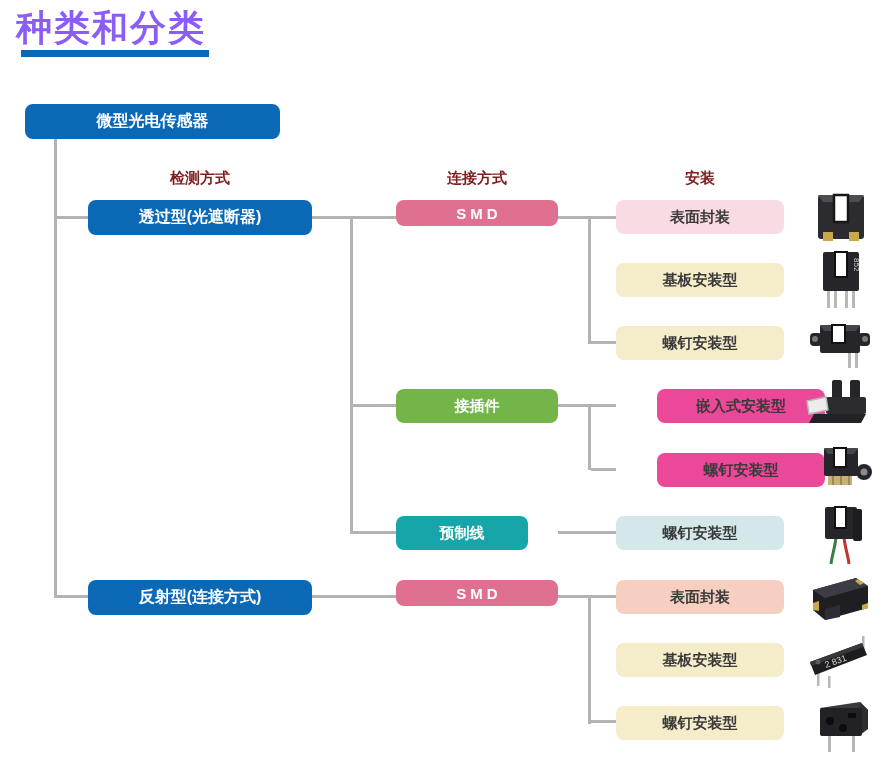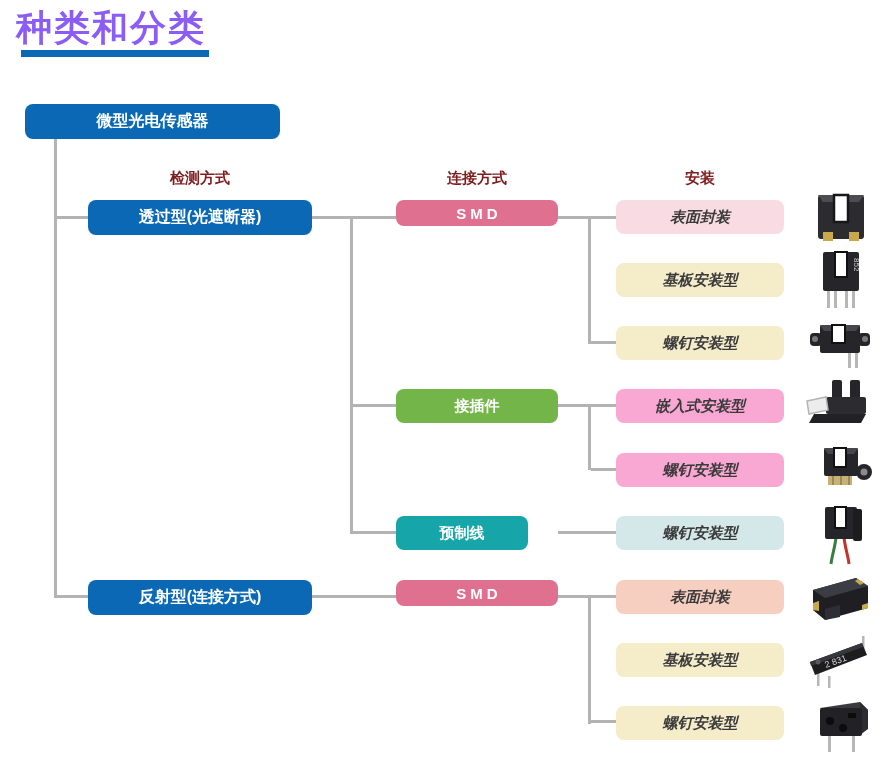--- a/index.html
+++ b/index.html
@@ -19,24 +19,24 @@
   .node{position:absolute;border-radius:8px;display:flex;align-items:center;justify-content:center;
     font-size:15px;font-weight:600;color:#fff;box-sizing:border-box;}
   .node-root{left:25px;top:104px;width:255px;height:35px;background:#0a68b4;font-size:16px;}
   .node-blue{background:#0a68b4;left:88px;width:224px;height:35px;font-size:16px;}
   .node-pink{background:#e0708f;left:396px;width:162px;height:26px;}
   .node-green{background:#74b54a;left:396px;width:162px;height:34px;}
   .node-teal{background:#16a5a8;left:396px;width:132px;height:34px;}
   .smd-spacing{letter-spacing:4px;padding-left:4px;}
 
   .node-light{position:absolute;left:616px;width:168px;height:34px;border-radius:8px;
-    display:flex;align-items:center;justify-content:center;font-size:15px;font-weight:600;color:#3a3a3a;font-style:italic;}
+    display:flex;align-items:center;justify-content:center;font-size:15px;font-weight:600;color:#3a3a3a;}
   .bg-lightpink{background:#f8dbe3;}
   .bg-cream{background:#f5ecca;}
-  .bg-lightgreen{background:#f9a8d4;}
+  .bg-lightgreen{background:#ec4899;margin-left:41px;}
   .bg-lightteal{background:#d4e8e9;}
   .bg-peach{background:#f6cfc0;}
 
   .line{position:absolute;background:#b3b3b3;}
 
   .product{position:absolute;left:798px;width:84px;height:64px;}
   .product svg{width:100%;height:100%;display:block;}
 </style>
 </head>
 <body>

